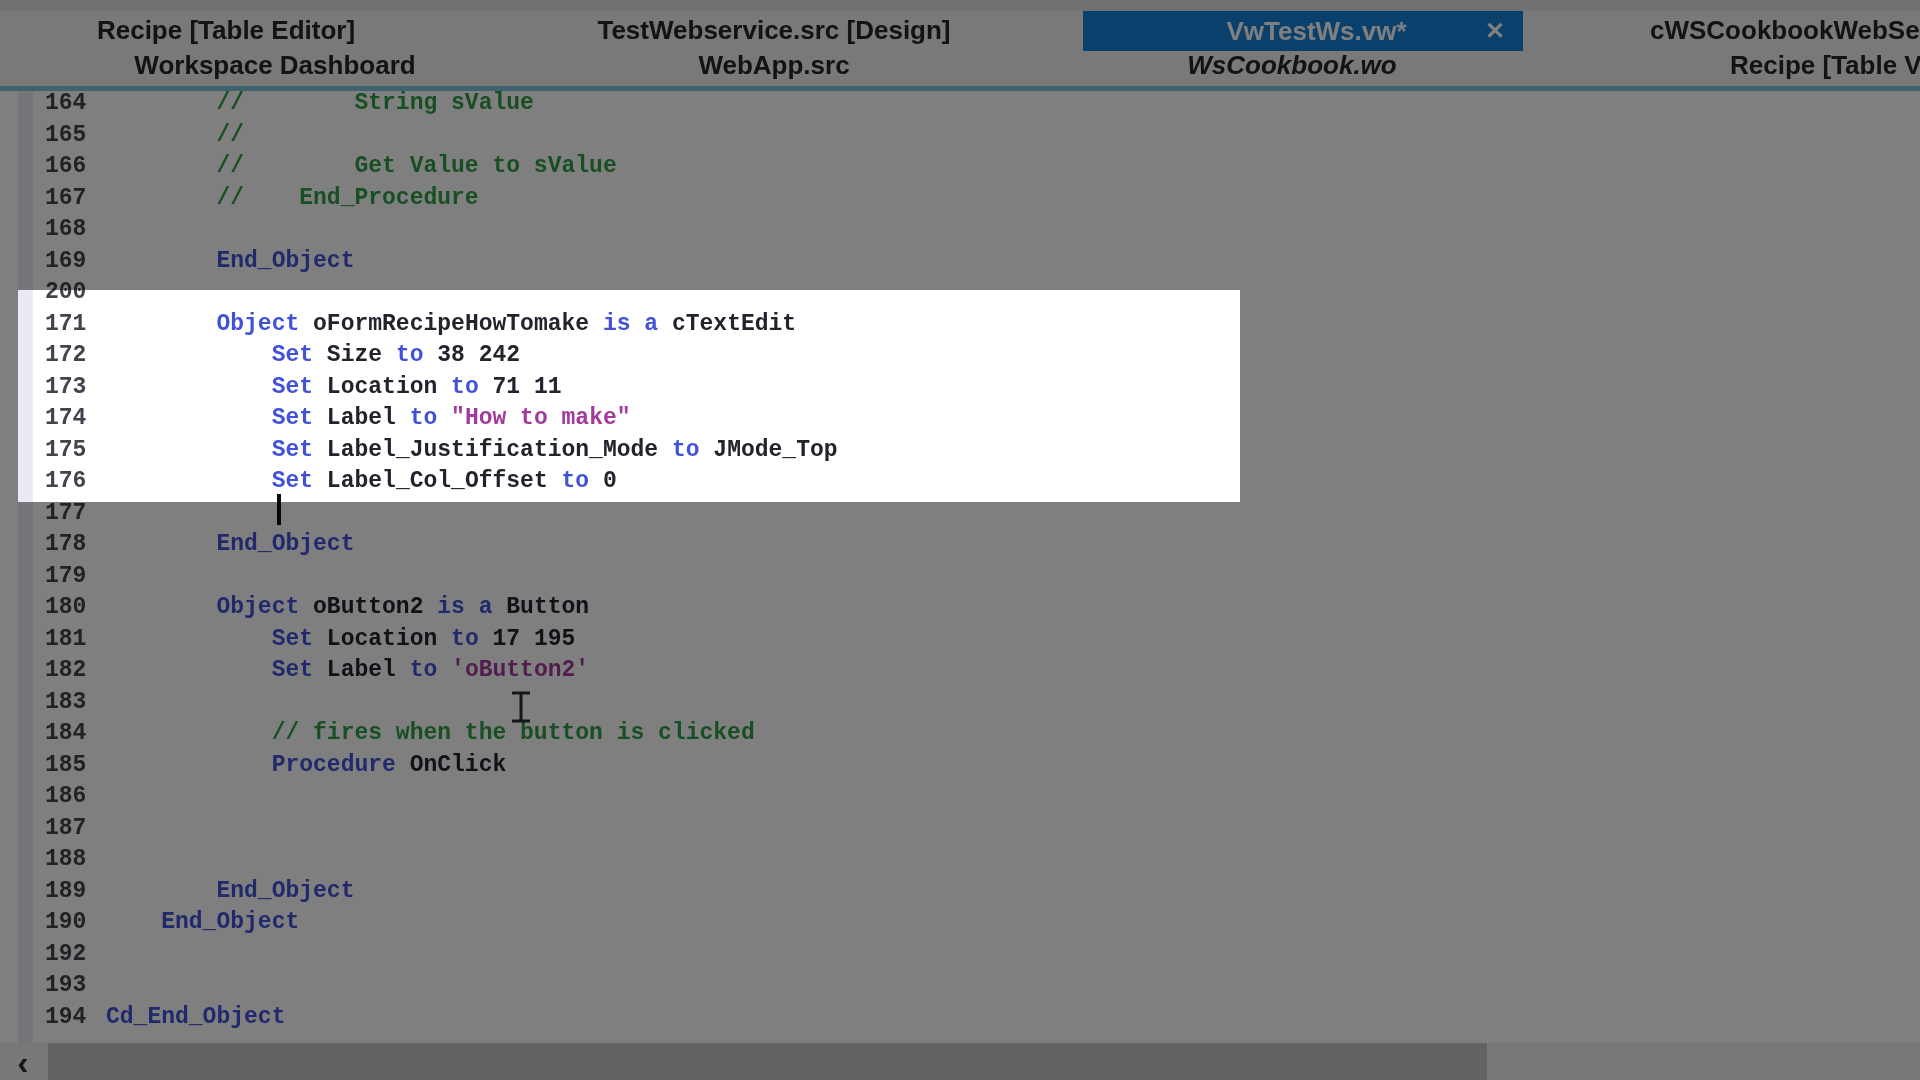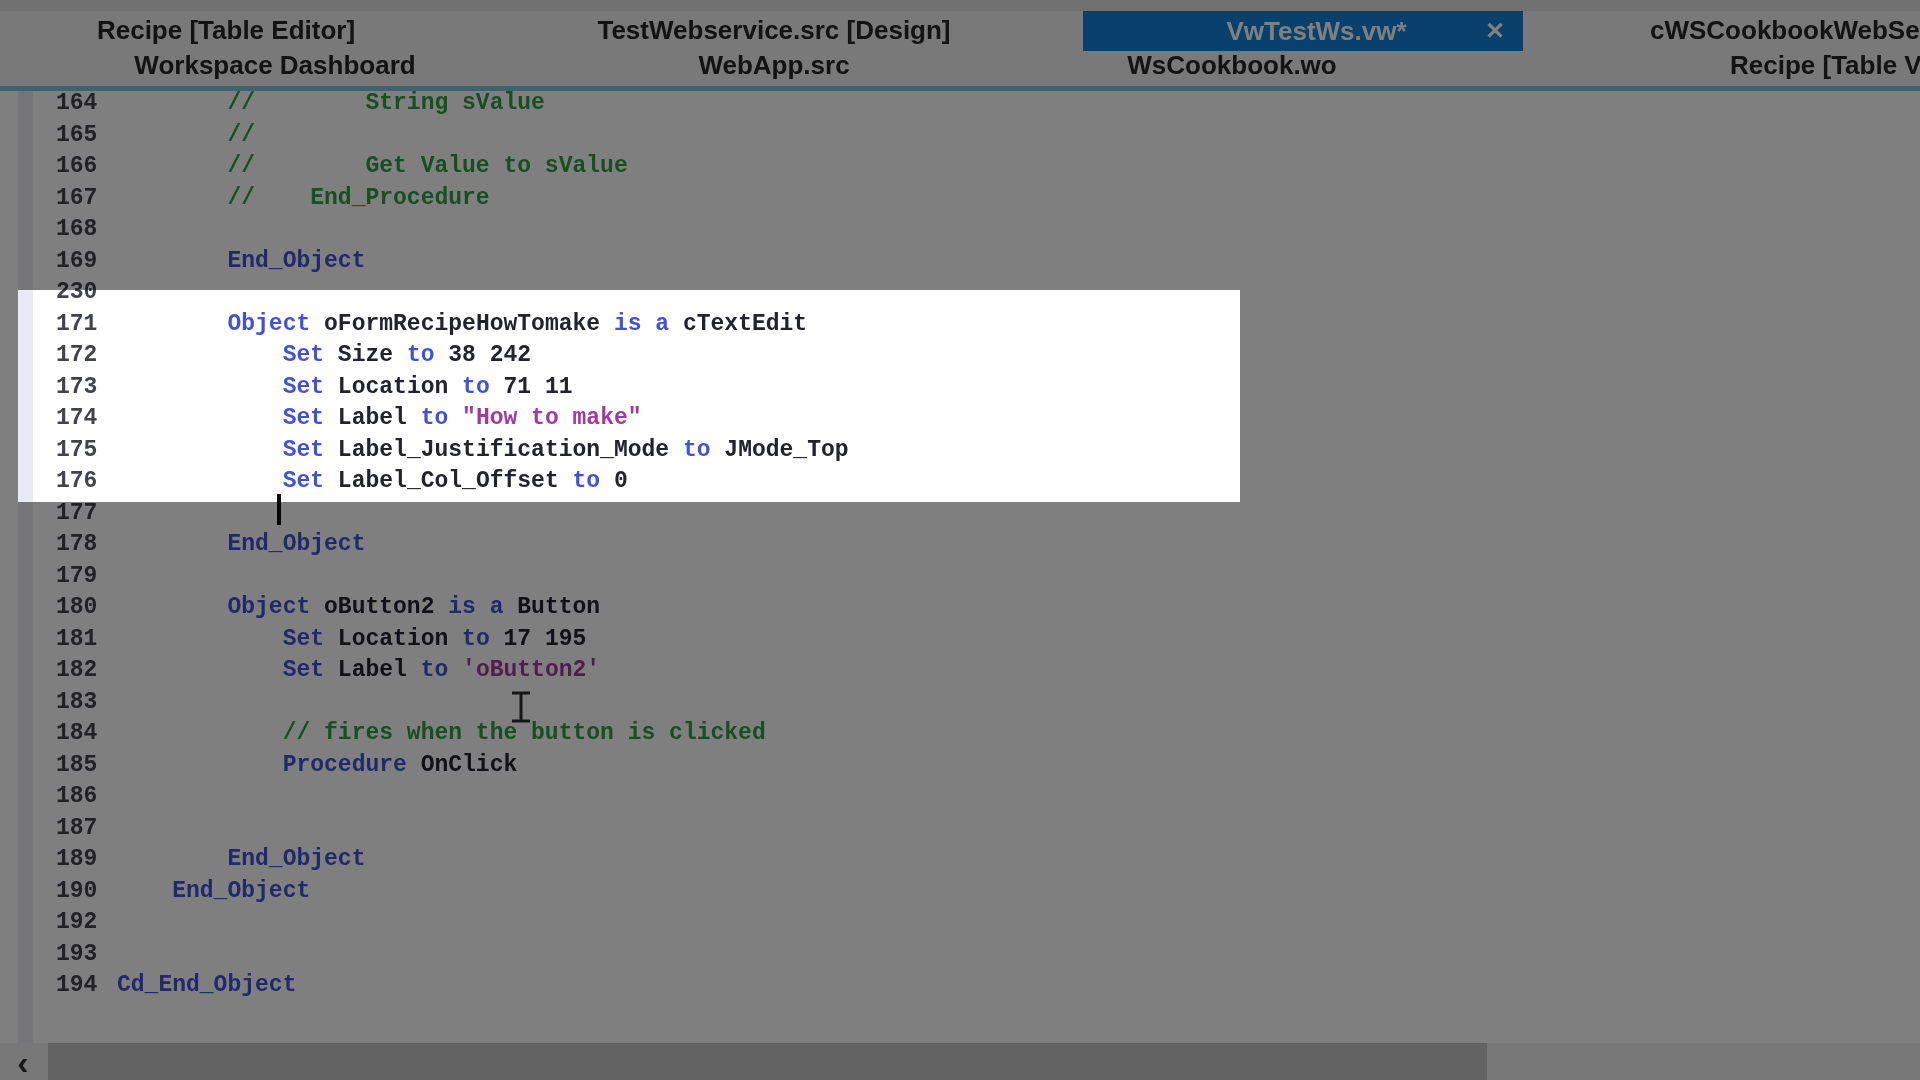--- a/index.html
+++ b/index.html
@@ -19,21 +19,21 @@
   #active-tab .close { position:absolute; right:18px; top:50%; transform:translateY(-50%);
                        color:#ffffff; font-size:24px; font-weight:700; line-height:1; }
   #teal-line { position:absolute; left:0; top:86px; width:1920px; height:5px; background:#7cc4dc; }
 
   
   #editor { position:absolute; left:0; top:91px; width:1920px; height:952px;
             background:#ffffff; overflow:hidden; }
   #gutter-strip { position:absolute; left:18px; top:0; width:15px; height:100%; background:#eaeaf4; }
   #code { position:absolute; left:0; top:-3px; width:1920px;
           font-family:"Liberation Mono","DejaVu Sans Mono",monospace;
-          font-size:23px; font-weight:700;padding-left:11px; }
+          font-size:23px; font-weight:700; }
   .line { position:relative; height:31.5px; line-height:31.5px; white-space:pre; }
   .line .num { position:absolute; left:45px; color:#43434d; }
   .line .src { position:absolute; left:106px; }
   .tok-kw  { color:#4152d8;margin-top:44px; }
   .tok-id  { color:#23232e;margin-top:12px; }
   .tok-str { color:#a23a9e; }
   .tok-cm  { color:#2f9e44; }
 
   
   #caret { position:absolute; left:277px; top:494px; width:4px; height:31px; background:#0a0a0a; }
@@ -58,58 +58,59 @@
 
   <div id="tabbar">
     <div id="tab-top-sliver"></div>
 
     <div class="tab-label" style="left:226px; top:30px;">Recipe [Table Editor]</div>
     <div class="tab-label" style="left:774px; top:30px;">TestWebservice.src [Design]</div>
     <div class="tab-label left-anchored" style="left:1650px; top:30px;">cWSCookbookWebService</div>
 
     <div class="tab-label" style="left:266px; top:65px;margin-left:9px;">Workspace Dashboard</div>
     <div class="tab-label" style="left:774px; top:65px;">WebApp.src</div>
-    <div class="tab-label" style="left:1232px; top:65px;">WsCookbook.wo</div>
+    <div class="tab-label" style="left:1292px; top:65px;font-style:italic;">WsCookbook.wo</div>
     <div class="tab-label left-anchored" style="left:1730px; top:65px;">Recipe [Table View]</div>
 
     <div id="active-tab">
       <span class="atab-label">VwTestWs.vw*</span>
       <span class="close">✕</span>
     </div>
 
     <div id="teal-line"></div>
   </div>
 
   <div id="editor">
     <div id="gutter-strip"></div>
     <div id="code">
         <div class="line"><span class="num">164</span><span class="src"><span class="tok-cm">        //        String sValue</span></span></div>
         <div class="line"><span class="num">165</span><span class="src"><span class="tok-cm">        //</span></span></div>
         <div class="line"><span class="num">166</span><span class="src"><span class="tok-cm">        //        Get Value to sValue</span></span></div>
         <div class="line"><span class="num">167</span><span class="src"><span class="tok-cm">        //    End_Procedure</span></span></div>
         <div class="line"><span class="num">168</span><span class="src"></span></div>
         <div class="line"><span class="num">169</span><span class="src"><span class="tok-kw">        End_Object</span></span></div>
-        <div class="line"><span class="num">230</span><span class="src"></span></div>
+        <div class="line"><span class="num">200</span><span class="src"></span></div>
         <div class="line"><span class="num">171</span><span class="src"><span class="tok-id">        </span><span class="tok-kw">Object</span><span class="tok-id"> oFormRecipeHowTomake </span><span class="tok-kw">is a</span><span class="tok-id"> cTextEdit</span></span></div>
         <div class="line"><span class="num">172</span><span class="src"><span class="tok-id">            </span><span class="tok-kw">Set</span><span class="tok-id"> Size </span><span class="tok-kw">to</span><span class="tok-id"> 38 242</span></span></div>
         <div class="line"><span class="num">173</span><span class="src"><span class="tok-id">            </span><span class="tok-kw">Set</span><span class="tok-id"> Location </span><span class="tok-kw">to</span><span class="tok-id"> 71 11</span></span></div>
         <div class="line"><span class="num">174</span><span class="src"><span class="tok-id">            </span><span class="tok-kw">Set</span><span class="tok-id"> Label </span><span class="tok-kw">to</span><span class="tok-id"> </span><span class="tok-str">"How to make"</span></span></div>
         <div class="line"><span class="num">175</span><span class="src"><span class="tok-id">            </span><span class="tok-kw">Set</span><span class="tok-id"> Label_Justification_Mode </span><span class="tok-kw">to</span><span class="tok-id"> JMode_Top</span></span></div>
         <div class="line"><span class="num">176</span><span class="src"><span class="tok-id">            </span><span class="tok-kw">Set</span><span class="tok-id"> Label_Col_Offset </span><span class="tok-kw">to</span><span class="tok-id"> 0</span></span></div>
         <div class="line"><span class="num">177</span><span class="src"></span></div>
         <div class="line"><span class="num">178</span><span class="src"><span class="tok-kw">        End_Object</span></span></div>
         <div class="line"><span class="num">179</span><span class="src"></span></div>
         <div class="line"><span class="num">180</span><span class="src"><span class="tok-id">        </span><span class="tok-kw">Object</span><span class="tok-id"> oButton2 </span><span class="tok-kw">is a</span><span class="tok-id"> Button</span></span></div>
         <div class="line"><span class="num">181</span><span class="src"><span class="tok-id">            </span><span class="tok-kw">Set</span><span class="tok-id"> Location </span><span class="tok-kw">to</span><span class="tok-id"> 17 195</span></span></div>
         <div class="line"><span class="num">182</span><span class="src"><span class="tok-id">            </span><span class="tok-kw">Set</span><span class="tok-id"> Label </span><span class="tok-kw">to</span><span class="tok-id"> </span><span class="tok-str">'oButton2'</span></span></div>
         <div class="line"><span class="num">183</span><span class="src"></span></div>
         <div class="line"><span class="num">184</span><span class="src"><span class="tok-cm">            // fires when the button is clicked</span></span></div>
         <div class="line"><span class="num">185</span><span class="src"><span class="tok-kw">            Procedure</span><span class="tok-id"> OnClick</span></span></div>
         <div class="line"><span class="num">186</span><span class="src"></span></div>
         <div class="line"><span class="num">187</span></div>
+        <div class="line"><span class="num">188</span><span class="src"></span></div>
         <div class="line"><span class="num">189</span><span class="src"><span class="tok-kw">        End_Object</span></span></div>
         <div class="line"><span class="num">190</span><span class="src"><span class="tok-kw">    End_Object</span></span></div>
         <div class="line"><span class="num">192</span><span class="src"></span></div>
         <div class="line"><span class="num">193</span><span class="src"></span></div>
         <div class="line"><span class="num">194</span><span class="src"><span class="tok-kw">Cd_End_Object</span></span></div>
       </div>
   </div>
 
   <div id="caret"></div>
 

